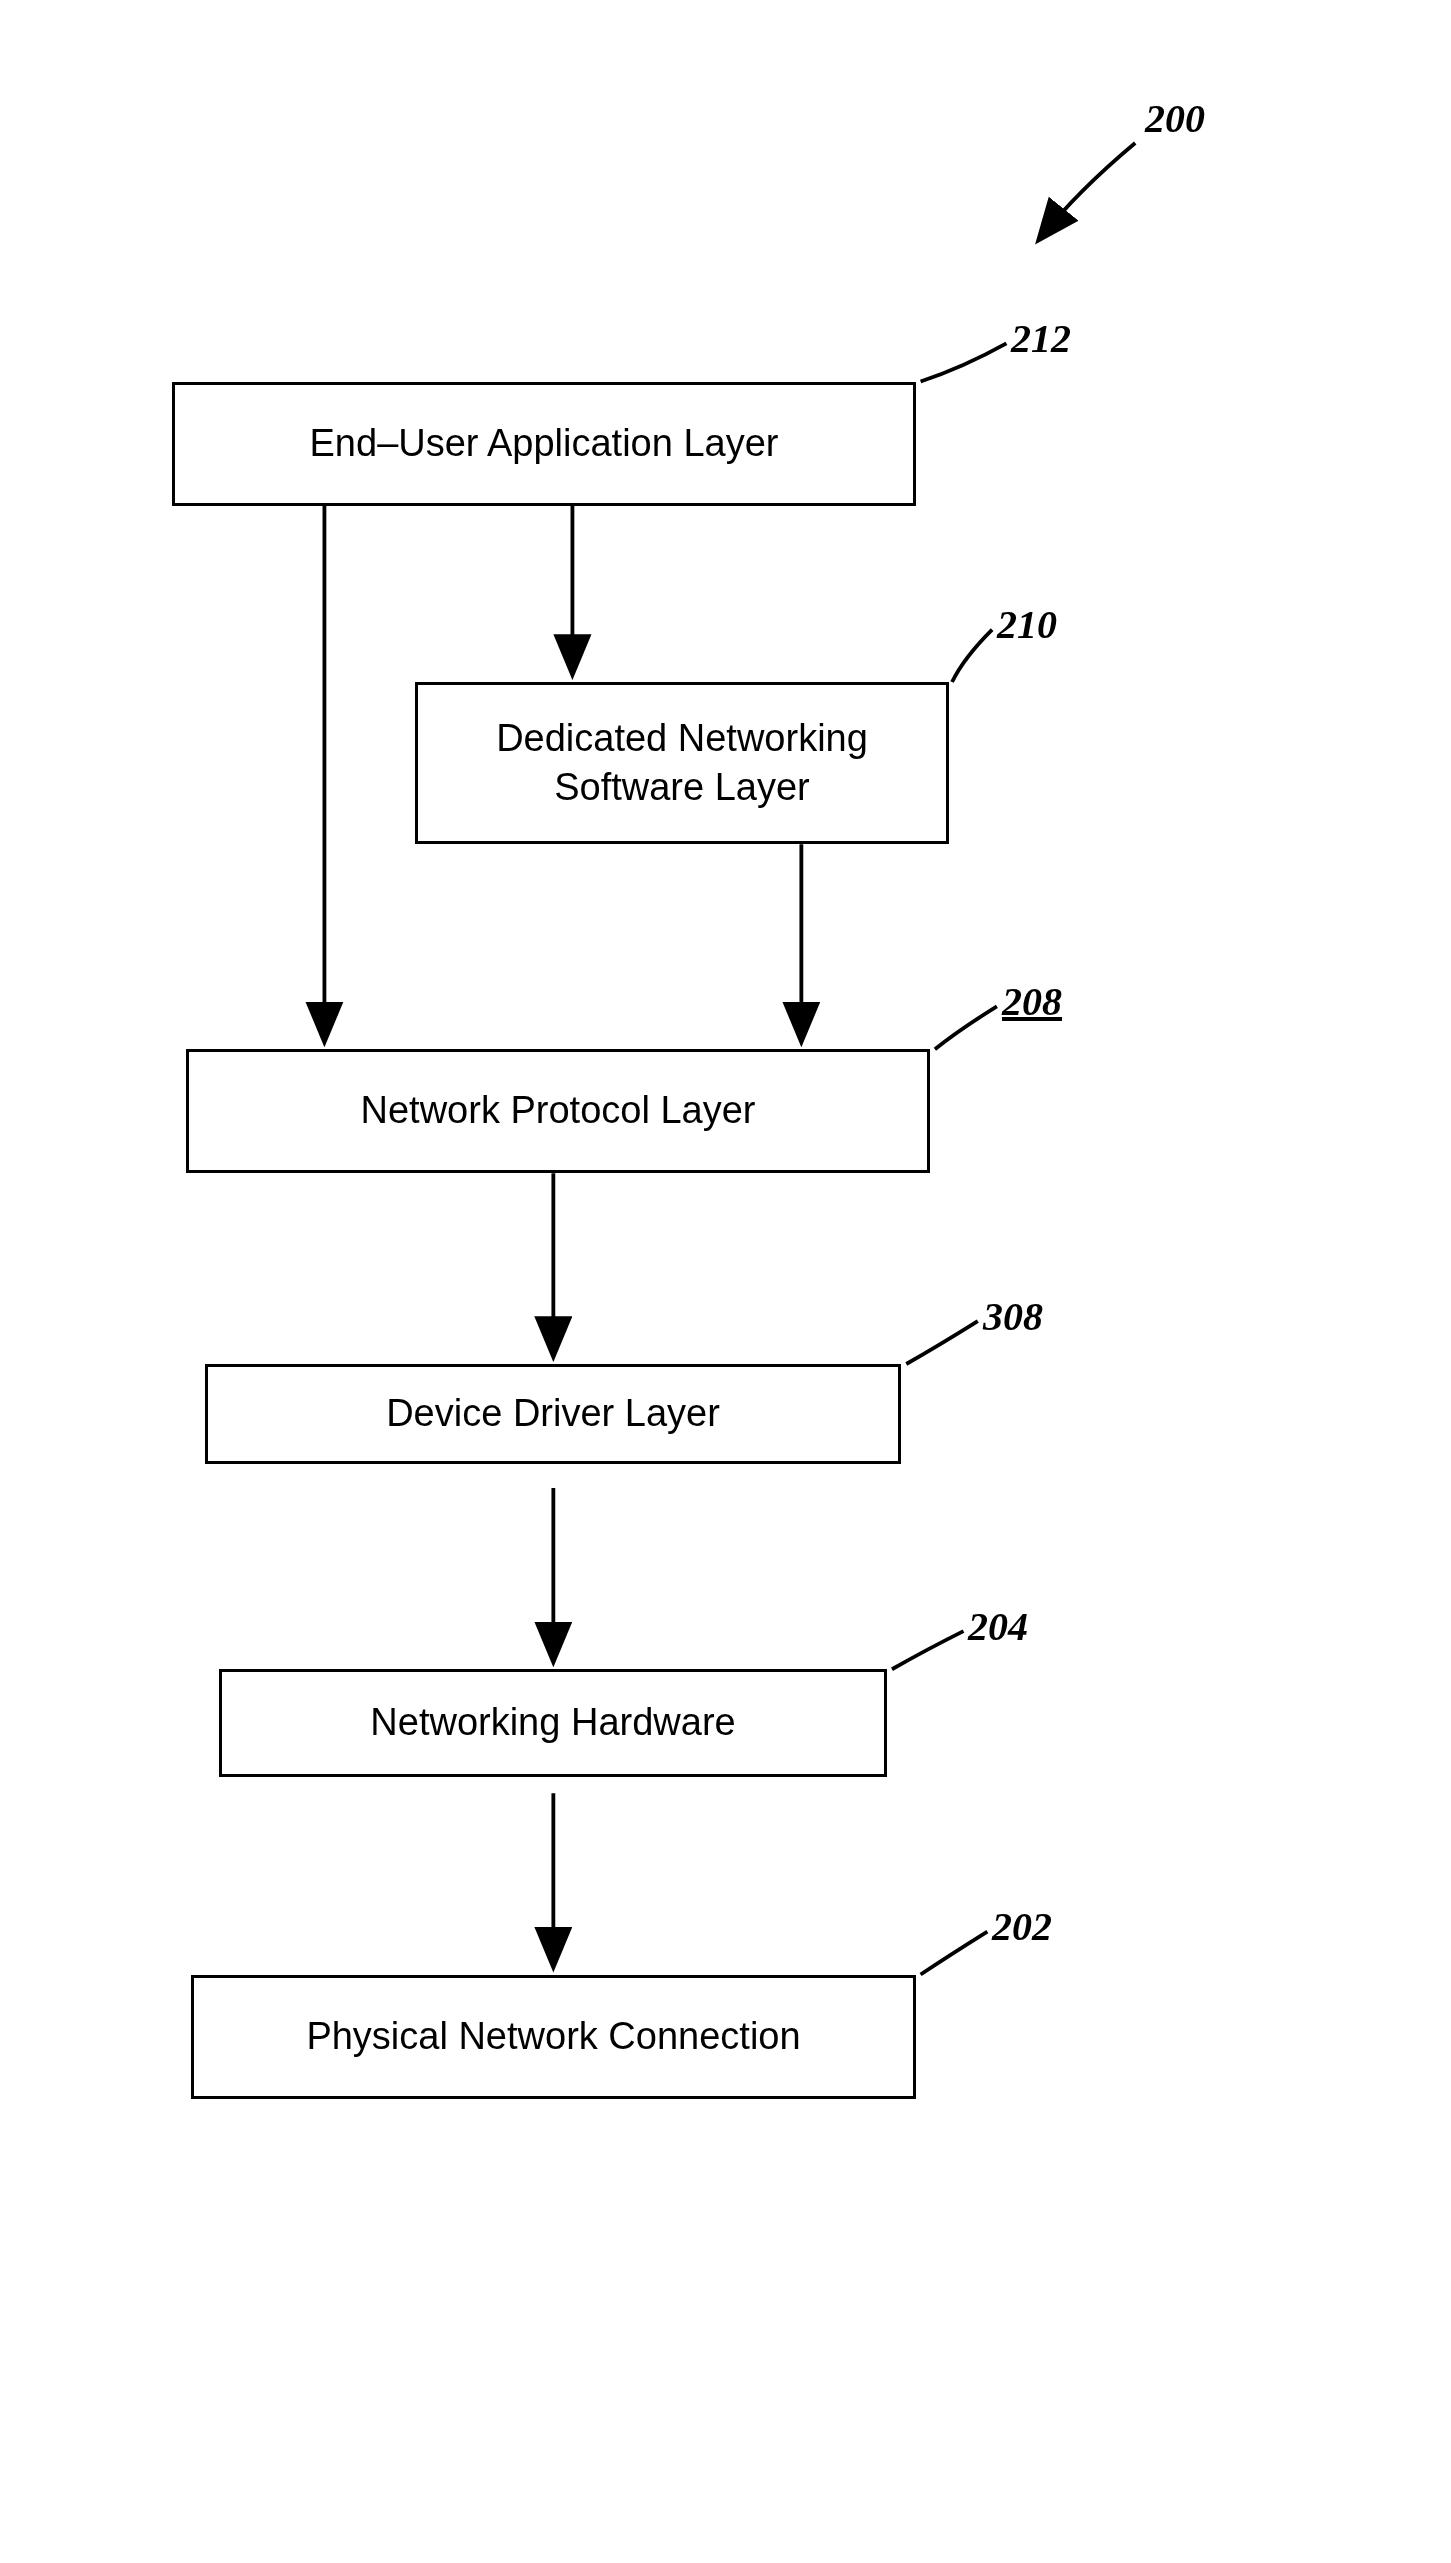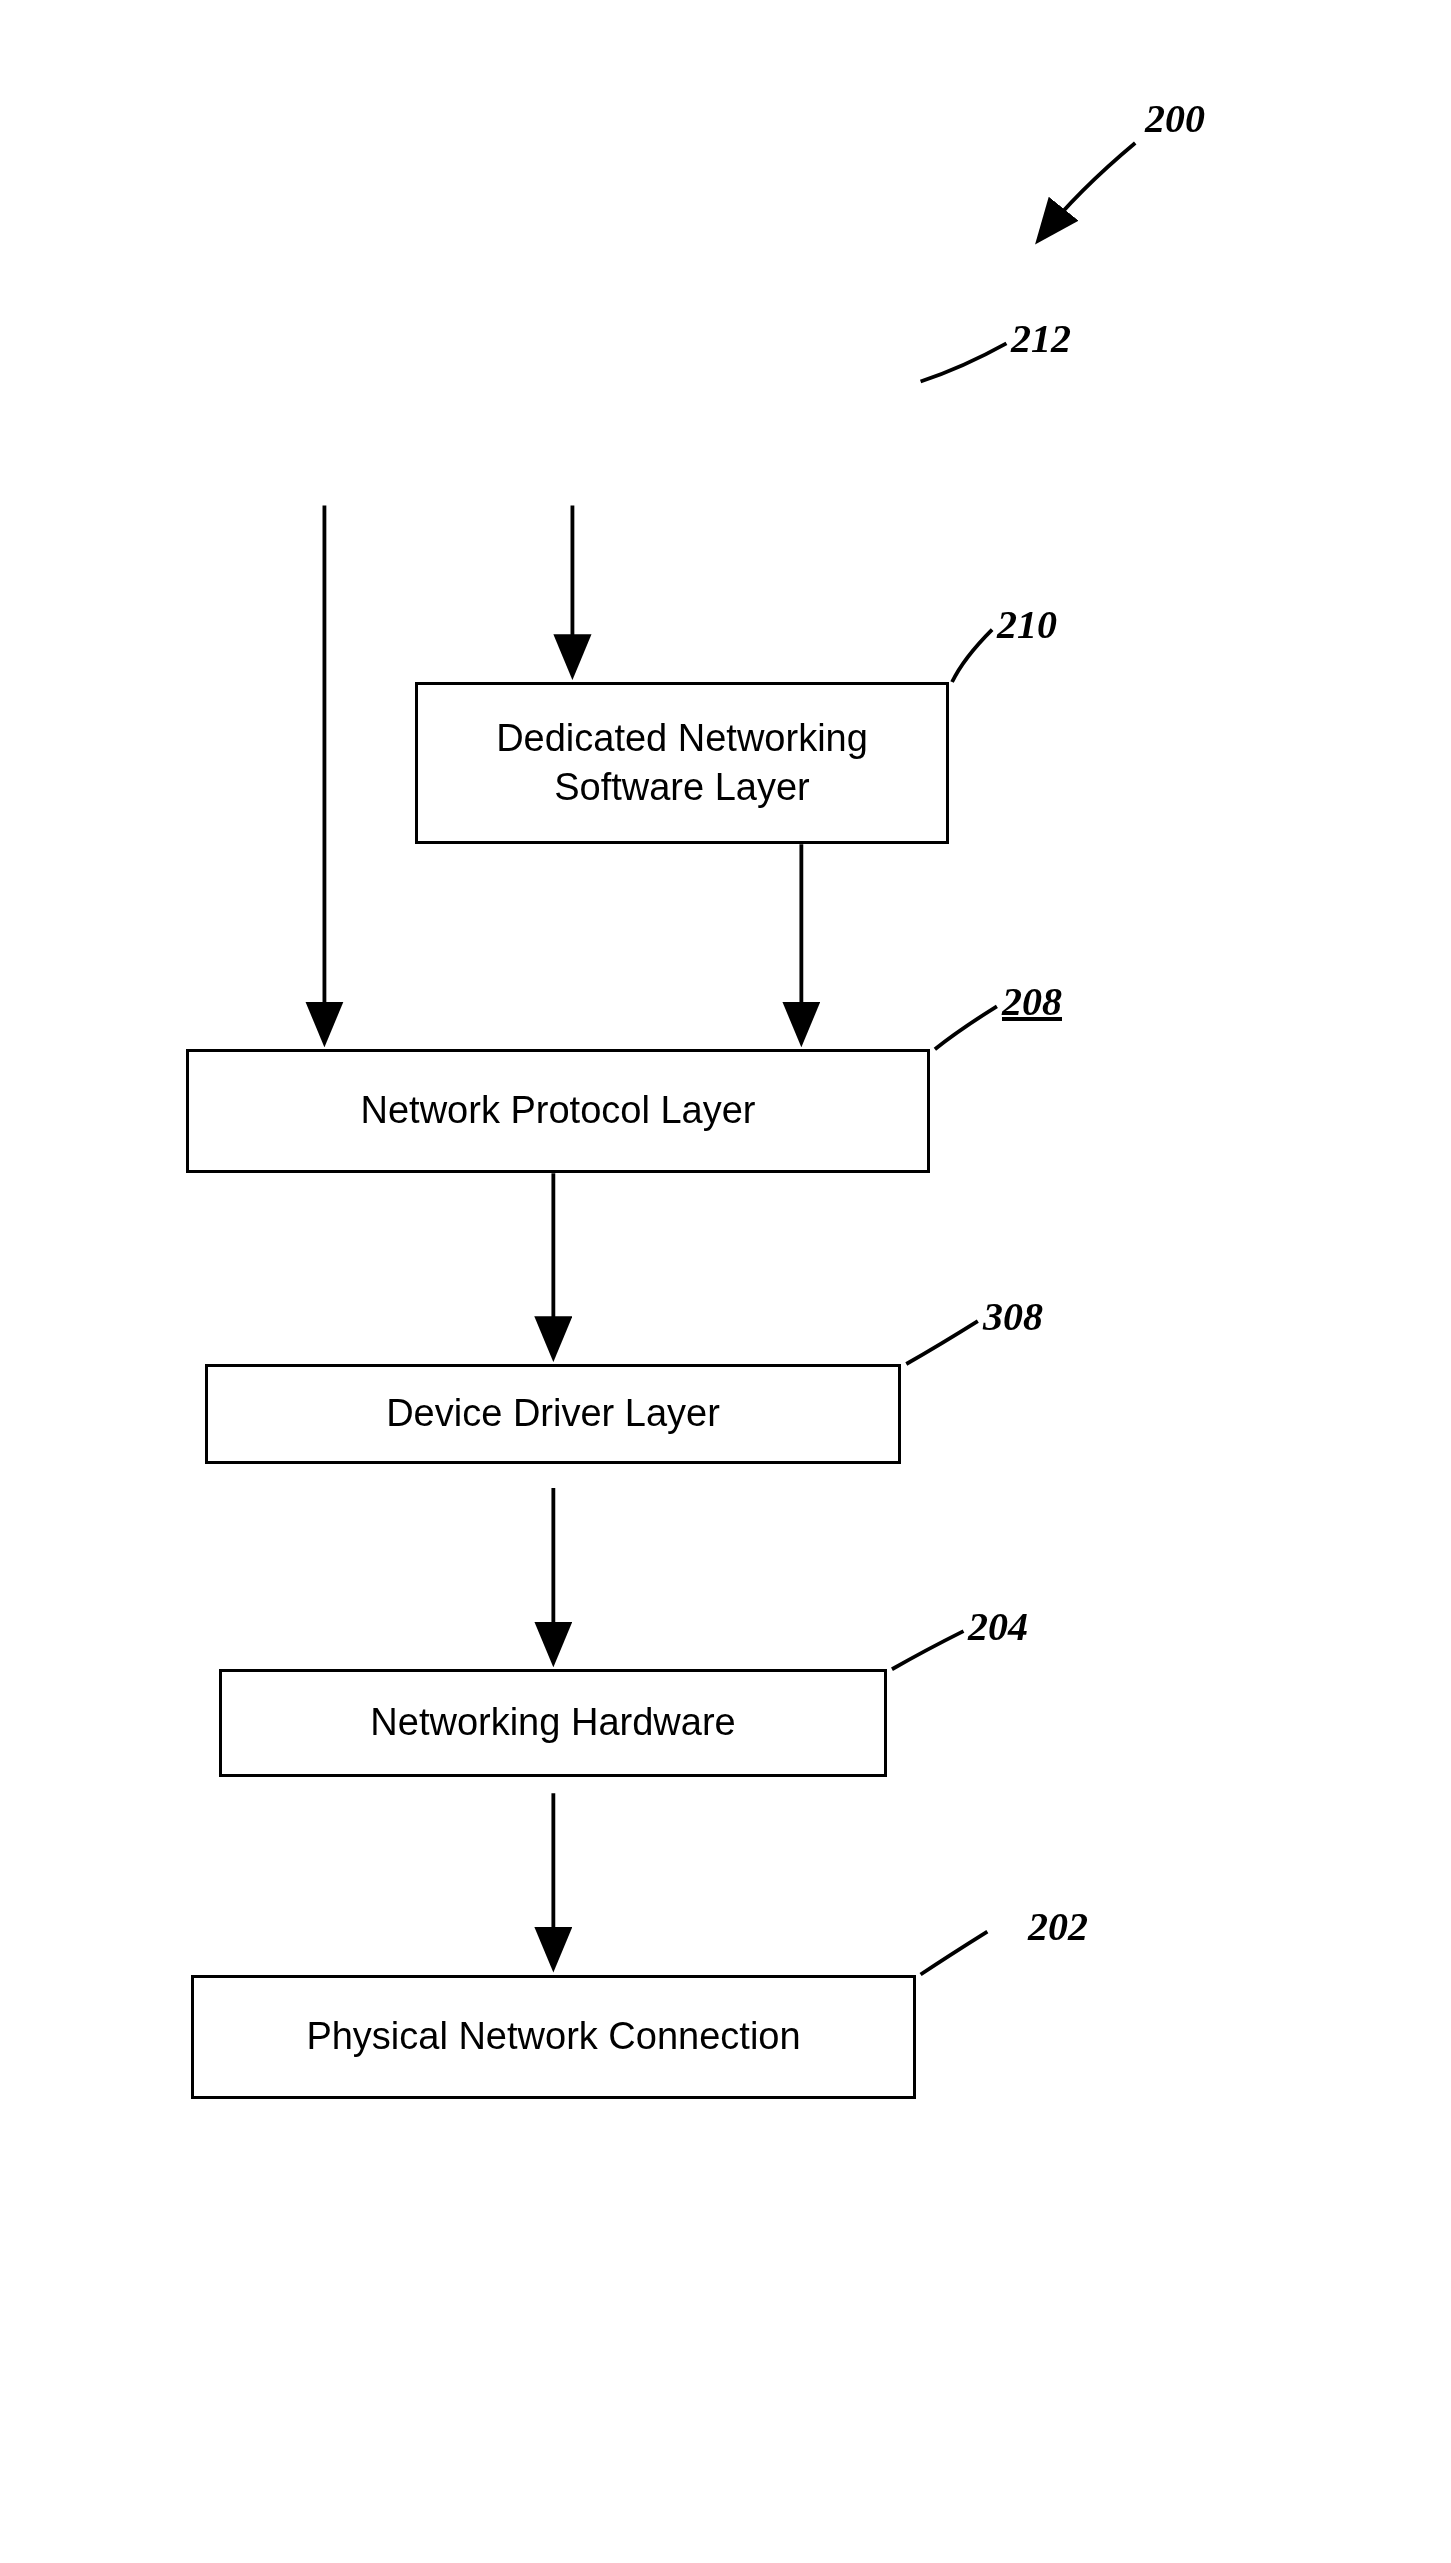--- a/index.html
+++ b/index.html
@@ -57,20 +57,23 @@
       width: 1452px;
       height: 2563px;
       pointer-events: none;
     }
   </style>
 </head>
 <body>
 
 <div class="container">
 
+  <div class="box" style="left:172px; top:382px; width:744px; height:124px;">
+    <span>End–User Application Layer</span>
+  </div>
   <div class="ref-num" style="left:1011px; top:315px;">212</div>
 
   <div class="box" style="left:415px; top:682px; width:534px; height:162px;">
     <span style="white-space: pre-line;">Dedicated Networking
 Software Layer</span>
   </div>
   <div class="ref-num" style="left:997px; top:601px;">210</div>
 
   <div class="box" style="left:186px; top:1049px; width:744px; height:124px;">
     <span>Network Protocol Layer</span>
@@ -83,21 +86,21 @@
   <div class="ref-num" style="left:983px; top:1293px;">308</div>
 
   <div class="box" style="left:219px; top:1669px; width:668px; height:108px;">
     <span>Networking Hardware</span>
   </div>
   <div class="ref-num" style="left:968px; top:1603px;">204</div>
 
   <div class="box" style="left:191px; top:1975px; width:725px; height:124px;">
     <span>Physical Network Connection</span>
   </div>
-  <div class="ref-num" style="left:992px; top:1903px;margin-left:36px;">202</div>
+  <div class="ref-num" style="left:992px; top:1903px;">202</div>
 
   <div class="ref-num" style="left:1145px; top:95px;">200</div>
 
 
   <svg viewBox="0 0 1522 2687" width="1452" height="2563">
     <defs>
       <marker id="arrowhead" markerWidth="12" markerHeight="10" refX="10" refY="5" orient="auto">
         <polygon points="0 0, 12 5, 0 10" fill="black"></polygon>
       </marker>
     </defs>

